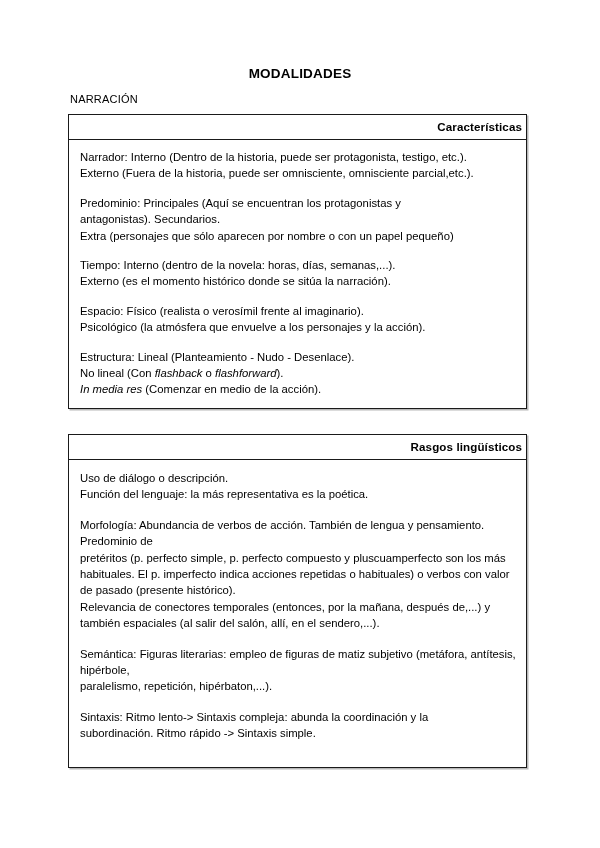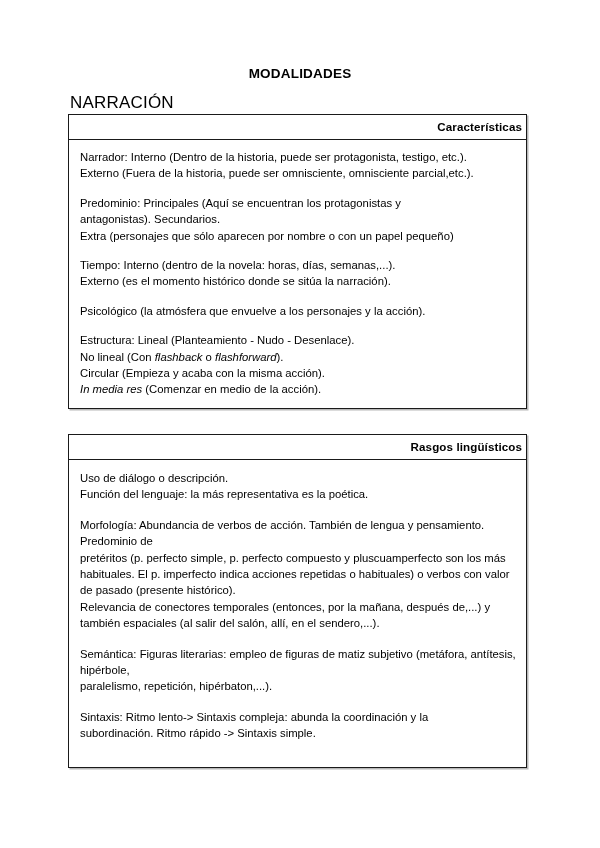--- a/index.html
+++ b/index.html
@@ -29,21 +29,21 @@
     width: 600px;
     text-align: center;
     font-size: 13.5px;
     font-weight: bold;
     letter-spacing: 0.2px;
   }
   .section-label {
     position: absolute;
     left: 70px;
     top: 93px;
-    font-size: 17px;
+    font-size: 11px;
     font-weight: normal;
     letter-spacing: 0.2px;
   }
   .tbl {
     position: absolute;
     left: 68px;
     width: 459px;
     border: 1px solid #1a1a1a;
     box-sizing: border-box;
     background: #ffffff;
@@ -97,26 +97,26 @@
         <div class="blk">
           <p><b>Predominio</b>: Principales (Aquí se encuentran los protagonistas y</p>
           <p class="ind">antagonistas).  Secundarios.</p>
           <p class="ind">Extra (personajes que sólo aparecen por nombre o con un papel pequeño)</p>
         </div>
         <div class="blk">
           <p><b>Tiempo</b>: Interno (dentro de la novela: horas, días, semanas,...).</p>
           <p class="ind">Externo (es el momento histórico donde se sitúa la narración).</p>
         </div>
         <div class="blk">
+          <p><b>Espacio:</b> Físico (realista o verosímil frente al imaginario).</p>
           <p class="ind">Psicológico (la atmósfera que envuelve a los personajes y la acción).</p>
         </div>
         <div class="blk">
           <p><b>Estructura:</b> Lineal (Planteamiento - Nudo - Desenlace).</p>
           <p class="ind">No lineal (Con <i>flashback</i> o <i>flashforward</i>).</p>
-          <p class="ind">Circular (Empieza y acaba con la misma acción).</p>
           <p class="ind"><i>In media res</i> (Comenzar en medio de la acción).</p>
         </div>
       </div>
   </div>
 
   <div class="tbl" id="table-rasgos">
     <div class="tbl-head">Rasgos lingüísticos</div>
     <div class="tbl-body">
         <div class="blk">
           <p>Uso de diálogo o descripción.</p>

